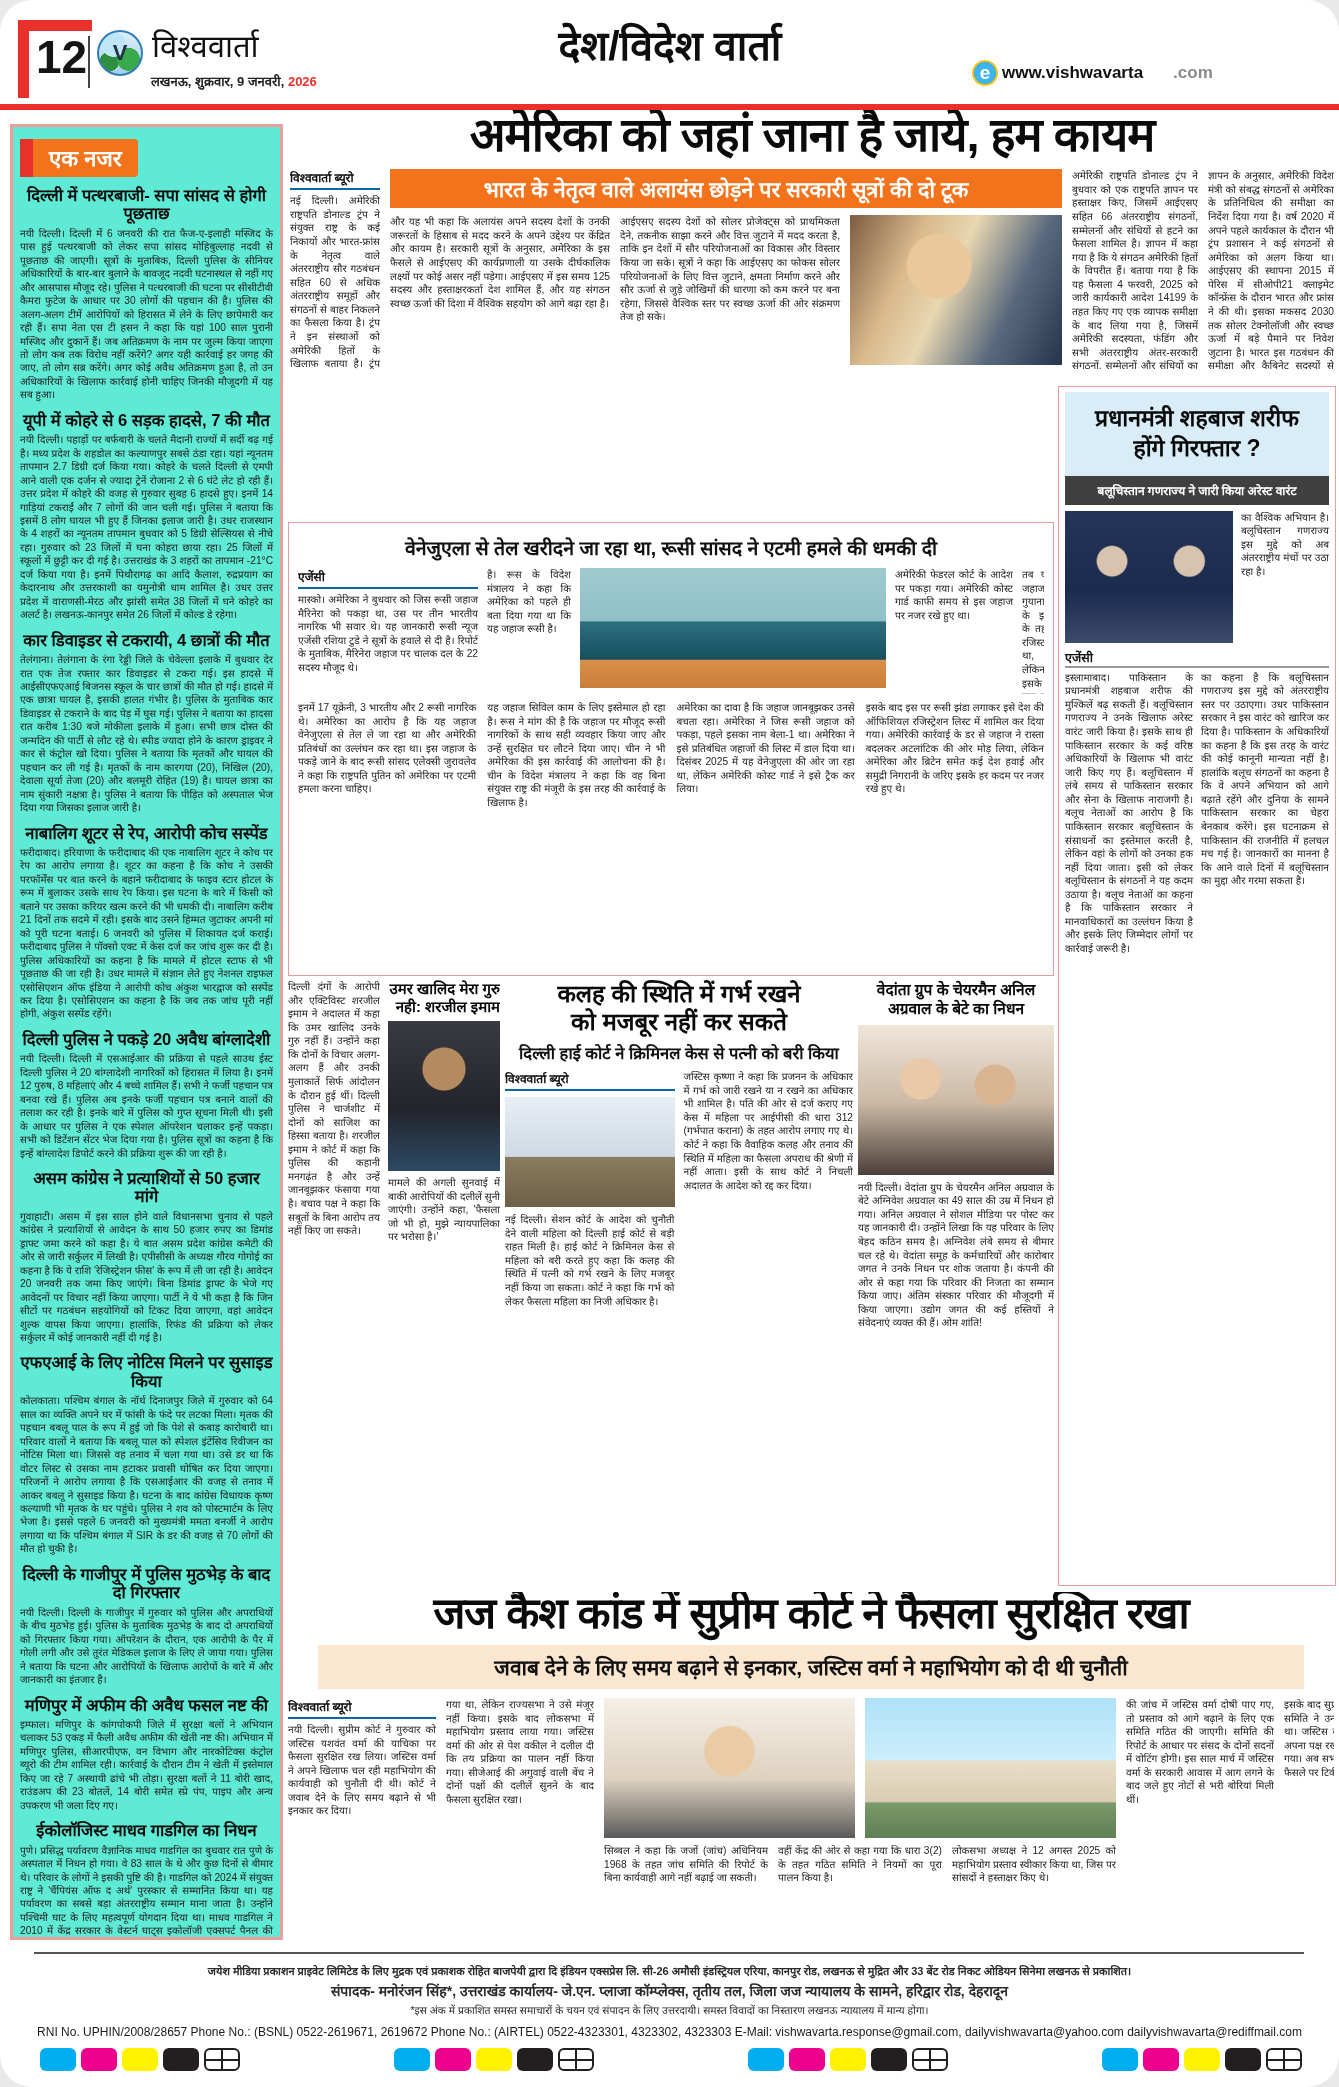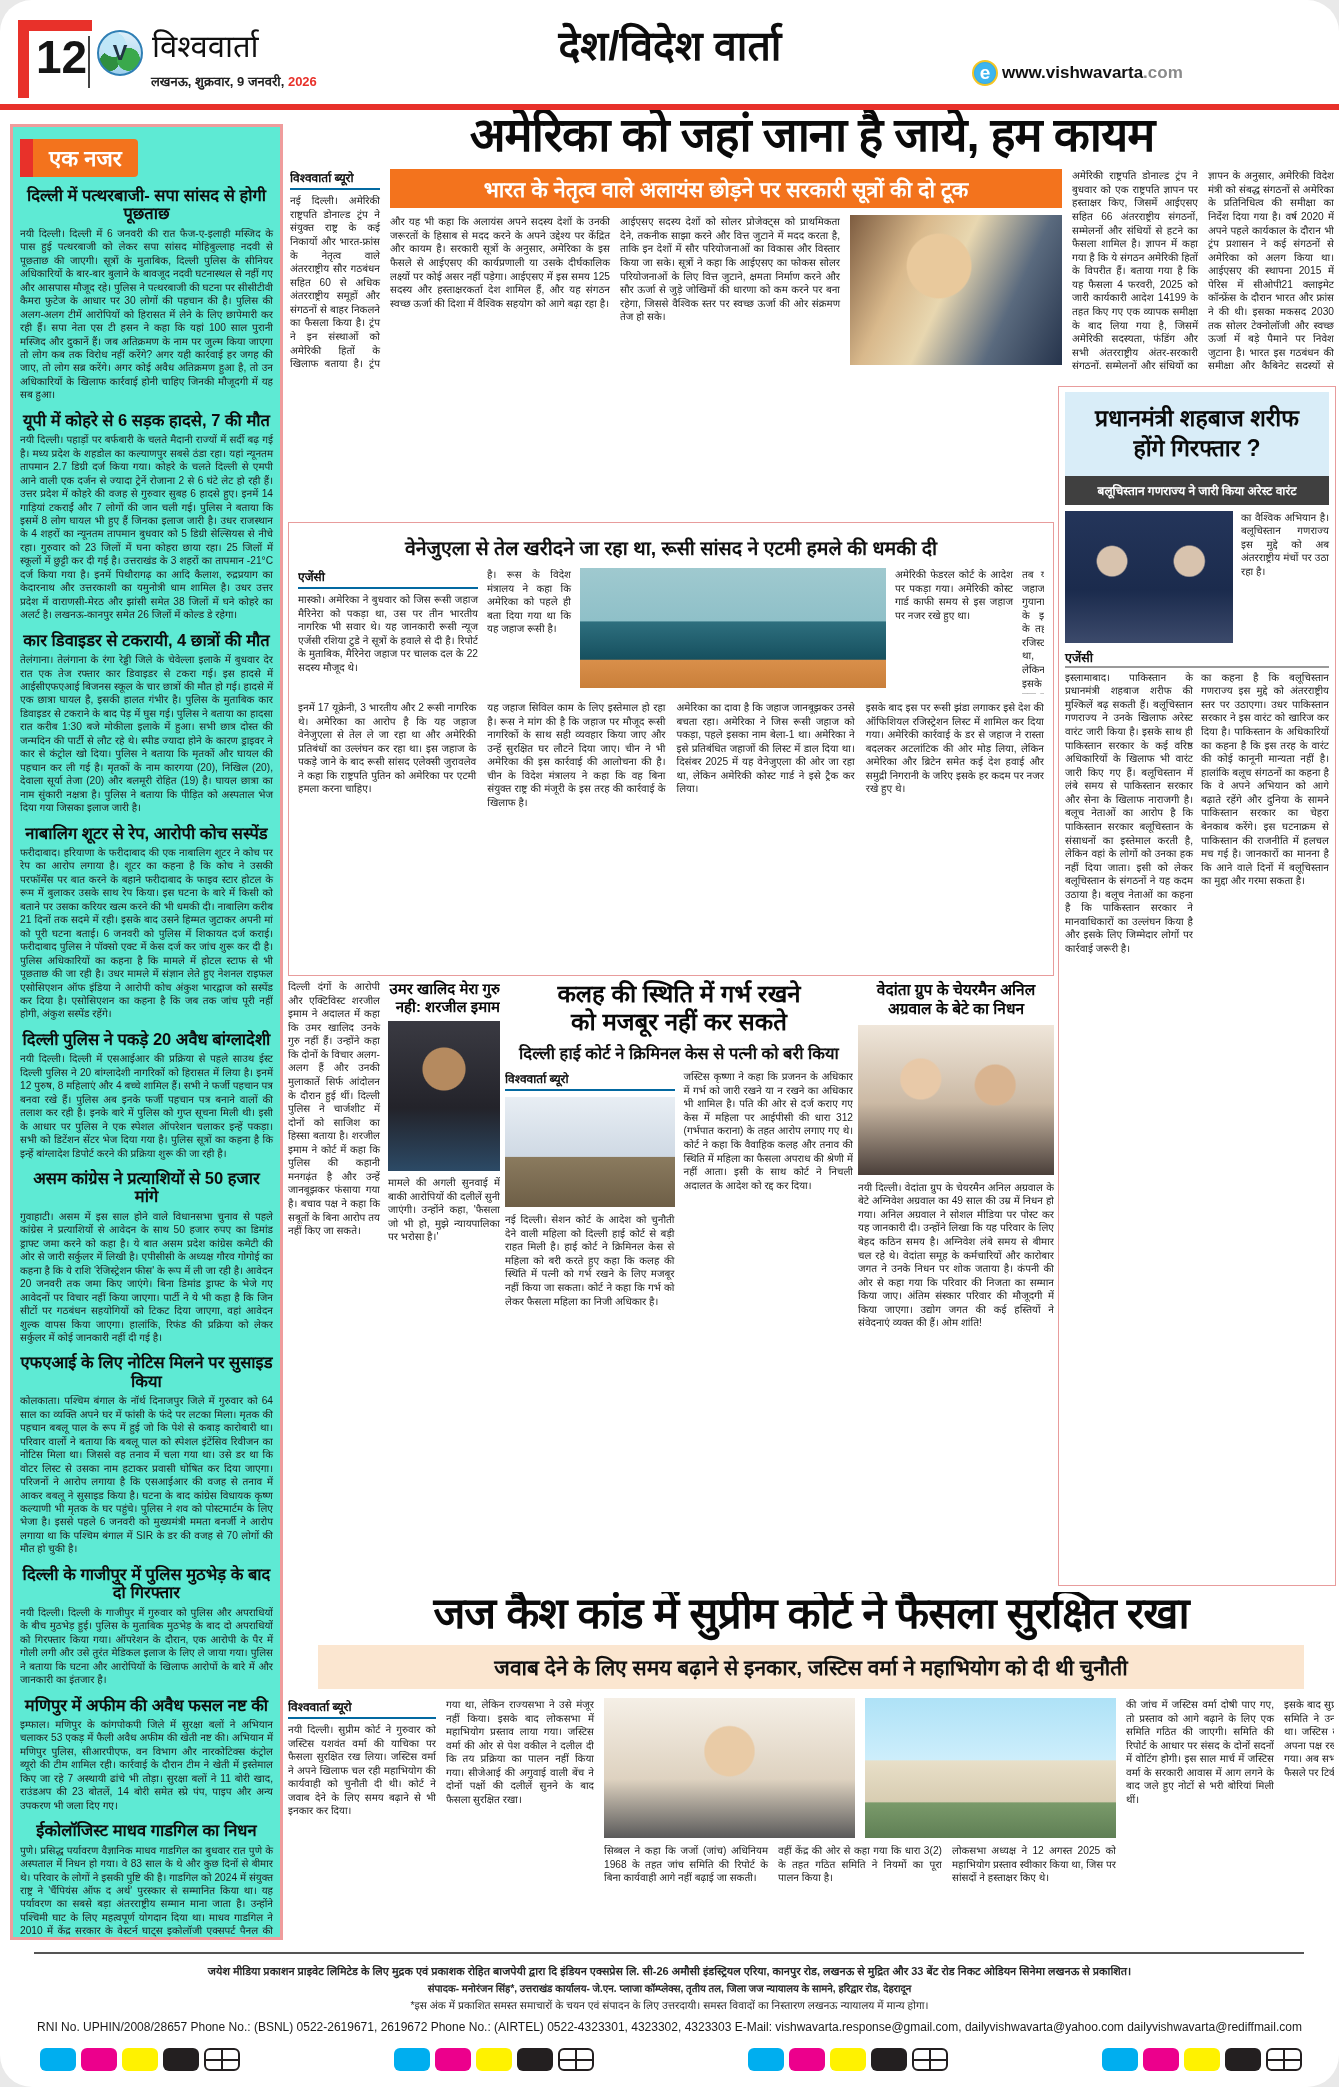--- a/index.html
+++ b/index.html
@@ -23,21 +23,21 @@
   .mast-date { position:absolute; left:151px; top:72px; font-size:13px; font-weight:bold; color:#222; }
   .mast-date .yr { color:#e8312a; }
   .section-title { position:absolute; left:470px; top:16px; width:400px; text-align:center;
     font-size:41px; font-weight:bold; color:#0d0d0d; }
   .website { position:absolute; left:972px; top:60px; display:flex; align-items:center; gap:4px; }
   .e-icon { width:26px; height:26px; border-radius:50%;
     background: radial-gradient(circle at 50% 50%, #3db5ef 0 60%, #1486c9 100%);
     color:#fff; font-weight:bold; font-size:19px; display:flex; align-items:center; justify-content:center;
     border:2px solid #f4c524; }
   .website .url { font-size:17px; font-weight:bold; color:#111; }
-  .website .tld { color:#8a8a8a; }
+  .website .tld { color:#8a8a8a;padding-left:30px; }
   .top-rule { position:absolute; left:0; top:104px; width:1339px; height:6px; background:#e8312a; }
 
   
   .sidebar { position:absolute; left:10px; top:124px; width:273px; height:1816px;
     border:3px solid #ef9c9c; background:#5eead4; padding:8px 7px; overflow:hidden; }
   .sb-label { display:flex; align-items:stretch; margin:4px 0 6px; }
   .sb-label .red-sq { width:13px; background:#e8312a; }
   .sb-label .orange-tab { background:#f3731d; color:#fff; font-size:22px; font-weight:bold;
     padding:3px 16px 5px; border-radius:0 4px 4px 0; }
   .brief h4 { font-size:16.5px; line-height:1.12; text-align:center; margin:9px 0 4px; color:#0d0d0d; }
@@ -130,21 +130,21 @@
                 linear-gradient(180deg,#f5efe6 0%,#ded2c0 58%,#5a5a5a 100%); }
   .ph-sc { width:251px; height:140px;
     background: linear-gradient(180deg,#aee2f7 0%,#cdeefb 44%,#e8dfc8 45%,#d8cdb2 74%,#7a9a6a 75%,#5f7f55 100%); }
   .judge-sub { display:flex; gap:10px; margin-top:6px; }
   .judge-sub .tc { flex:1; }
 
   
   .foot-rule { position:absolute; left:34px; top:1952px; width:1270px; height:2px; background:#555; }
   .imprint { position:absolute; left:0; top:1963px; width:1339px; text-align:center; color:#2a2a2a; }
   .imprint .l1 { font-size:11px; font-weight:bold; }
-  .imprint .l2 { font-size:10px; font-weight:bold; margin-top:3px; }
+  .imprint .l2 { font-size:14px; font-weight:bold; margin-top:3px; }
   .imprint .l3 { font-size:10.5px; margin-top:3px; }
   .imprint .l4 { font-size:12px; margin-top:8px; color:#1a1a1a; }
   .colorbar { position:absolute; left:40px; top:2048px; width:1262px; display:flex; justify-content:space-between; }
   .cgroup { display:flex; gap:5px; }
   .chip { width:36px; height:23px; border-radius:6px; }
   .chip.c { background:#00aeef; } .chip.m { background:#ec008c; }
   .chip.y { background:#fff200; } .chip.k { background:#231f20; }
   .regmark { width:36px; height:23px; border:2px solid #231f20; border-radius:6px;
     background: linear-gradient(#231f20,#231f20) center/100% 2px no-repeat,
                 linear-gradient(#231f20,#231f20) center/2px 100% no-repeat; }

